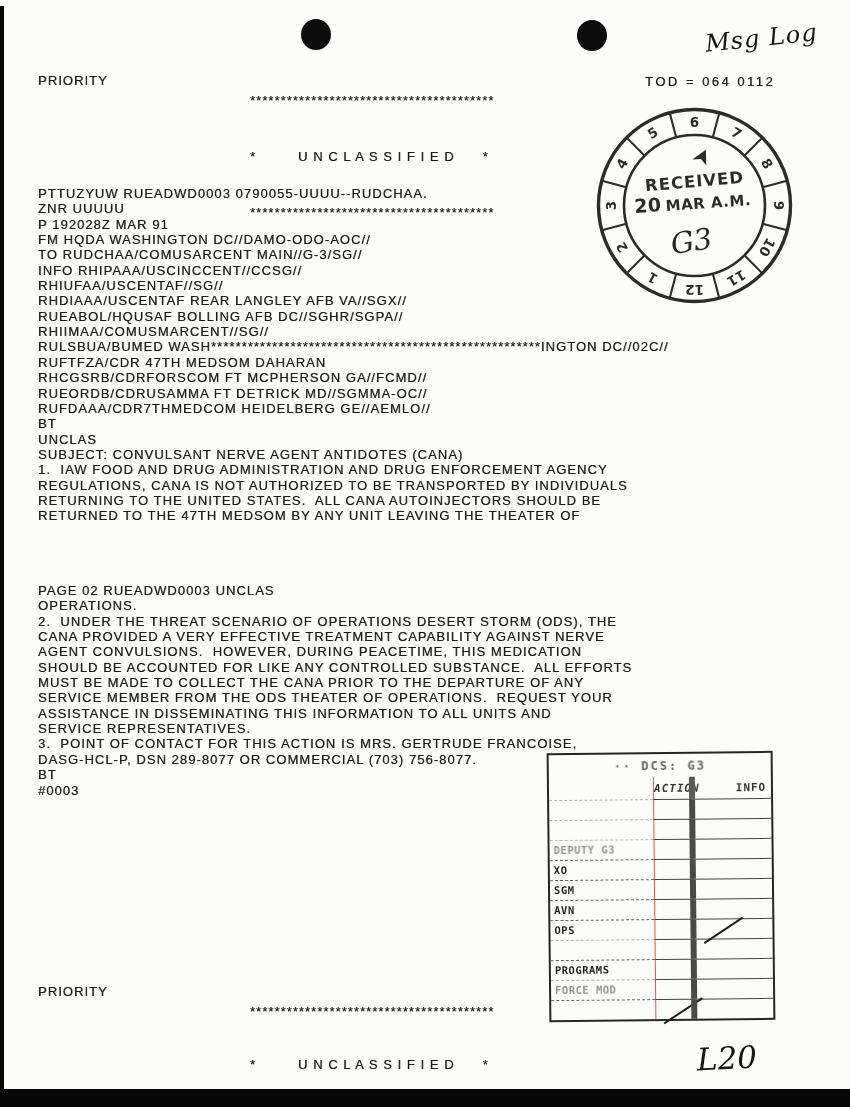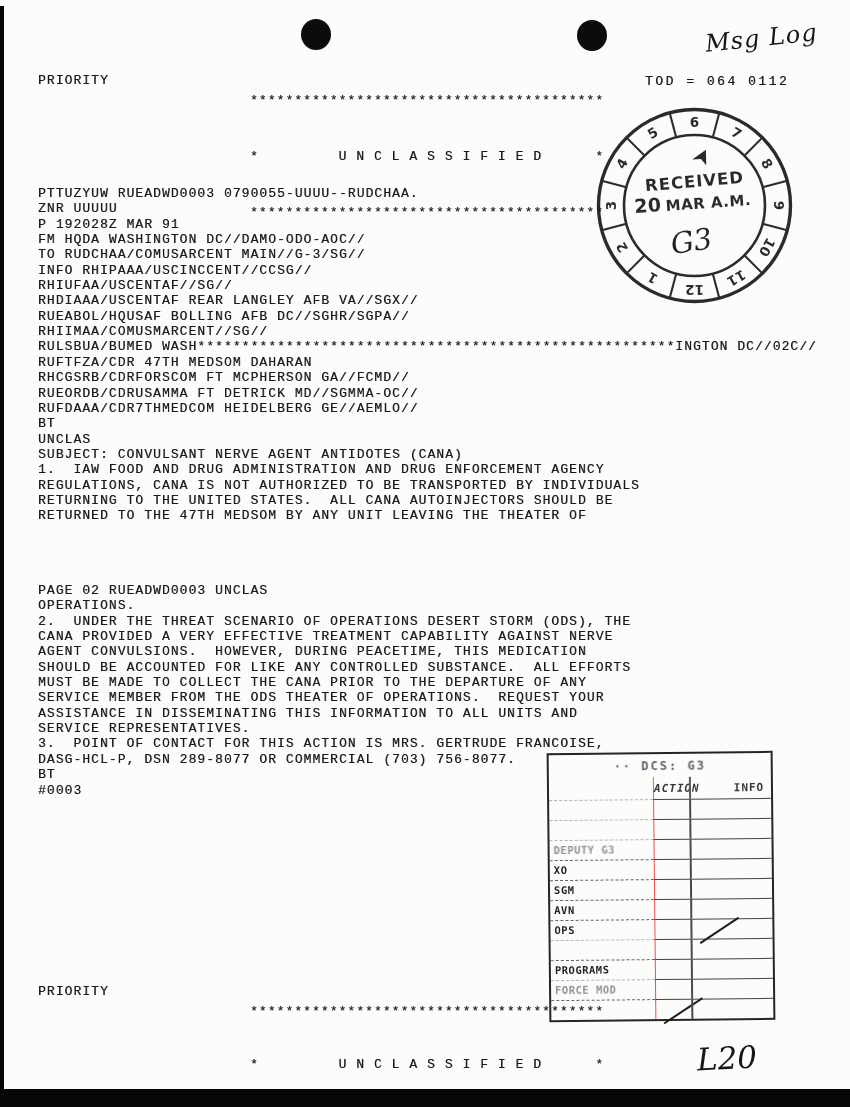--- a/index.html
+++ b/index.html
@@ -1,18 +1,18 @@
 <!DOCTYPE html>
 <html><head>
 <meta charset="utf-8">
 <style>
   html,body{margin:0;padding:0;background:#e8e8e8;}
   .sheet{position:relative;width:850px;height:1107px;background:#fcfcfb;overflow:hidden;
          font-family:"DejaVu Sans Mono","Liberation Mono",monospace;}
-  .mono{position:absolute;font-family:Liberation Mono, monospace;
+  .mono{position:absolute;font-family:Liberation Sans, sans-serif;
         font-size:13px;letter-spacing:1.05px;line-height:15.35px;color:#1a1a1a;
         white-space:pre;text-shadow:0.45px 0 0 rgba(15,15,15,.55);}
   .banner{line-height:18.8px;}
   .hole{position:absolute;width:30px;height:31px;background:#0c0c0c;border-radius:50%;}
   .handw{position:absolute;font-family:"DejaVu Serif","Liberation Serif",serif;
          font-style:italic;color:#161616;white-space:pre;}
   .edge-left{position:absolute;left:0;top:6px;width:4px;height:1085px;background:#060606;}
   .edge-bottom{position:absolute;left:0;top:1089px;width:850px;height:18px;background:#060606;}
 
   
@@ -33,21 +33,21 @@
       border:2.5px solid #1a1a1a;transform:rotate(-0.6deg);opacity:.95;
       color:#161616;background:transparent;}
   .rt-title{height:23px;line-height:24px;text-align:center;font-weight:bold;font-size:12px;
       letter-spacing:2px;opacity:.72;filter:blur(.35px);
       font-family:"DejaVu Sans Mono","Liberation Mono",monospace;}
   .rt-title span{}
   .rt-head{display:flex;height:22px;font-weight:bold;font-size:11px;letter-spacing:1px;
       font-family:"DejaVu Sans Mono","Liberation Mono",monospace;opacity:.9;}
   .rt-label{width:104px;box-sizing:border-box;}
   .rt-action{width:36px;box-sizing:border-box;border-left:1px solid #ef4444;position:relative;font-style:italic;}
-  .rt-info{flex:1;box-sizing:border-box;border-left:2px solid #404040;position:relative;padding-left:36px;}
+  .rt-info{flex:1;box-sizing:border-box;border-left:6px solid #404040;position:relative;padding-left:36px;}
   .rt-head .rt-action,.rt-head .rt-info{text-align:center;line-height:23px;}
   .rt-row{display:flex;height:20px;}
   .rt-row .rt-label{border-top:1.6px dashed rgba(25,25,25,.7);font-size:10.5px;font-weight:bold;
       padding:3px 0 0 4px;letter-spacing:.5px;white-space:nowrap;overflow:hidden;
       font-family:"DejaVu Sans Mono","Liberation Mono",monospace;}
   .rt-row .rt-action,.rt-row .rt-info{border-top:1.6px solid rgba(22,22,22,.85);}
   .rt-row.faint .rt-label{opacity:.5;filter:blur(.4px);}
   .slash{position:absolute;left:4px;top:10px;width:46px;border-top:2.3px solid #131313;
       transform:rotate(-33deg);}
 </style>

